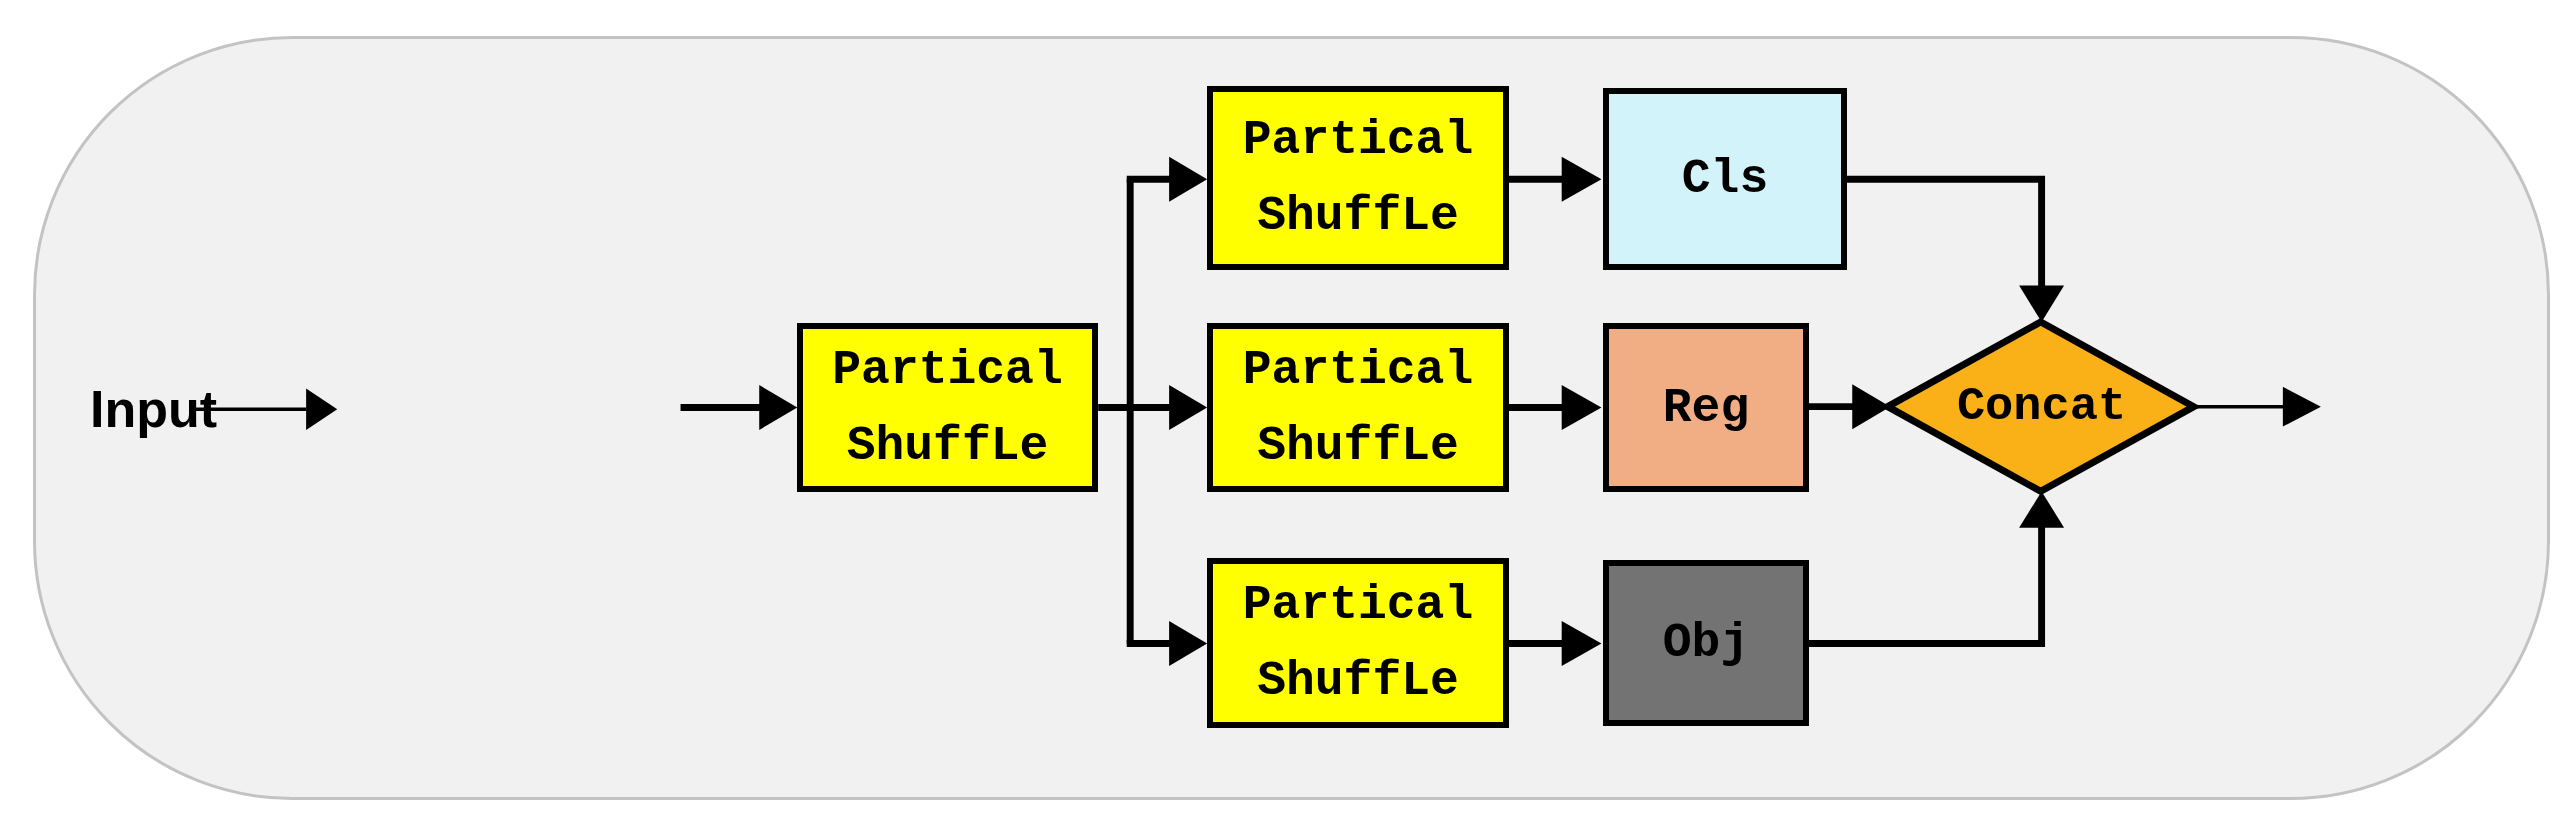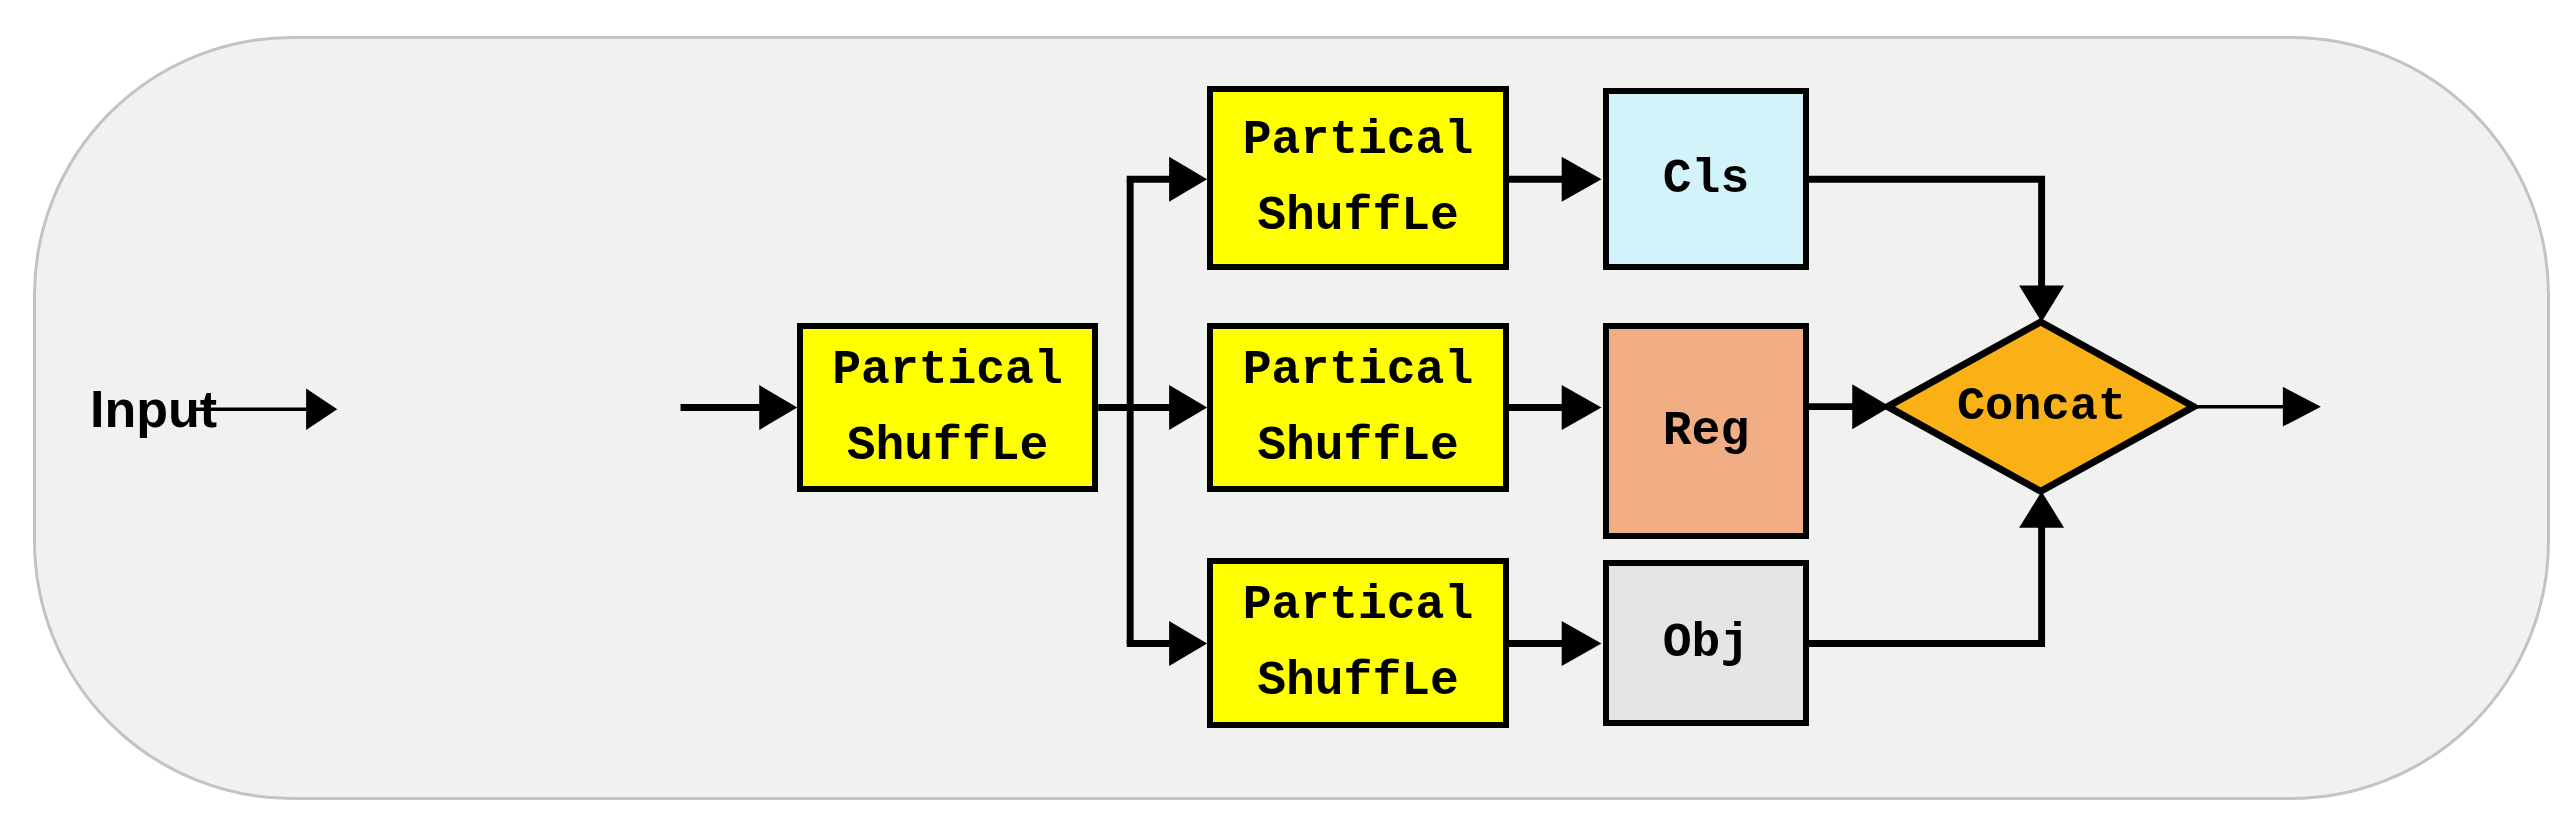--- a/index.html
+++ b/index.html
@@ -30,23 +30,23 @@
     font-size:48px;
     line-height:76px;
     color:#000;
     white-space:pre-line;
   }
   .node-channel    {left:337px; top:323px; width:343px; height:170px; background:#A2CB86;}
   .node-ps-main    {left:797px; top:323px; width:301px; height:169px; background:#FFFF00;}
   .node-ps-top     {left:1207px;top:86px; width:302px; height:184px; background:#FFFF00;}
   .node-ps-mid     {left:1207px;top:323px; width:302px; height:169px; background:#FFFF00;}
   .node-ps-bottom  {left:1207px;top:558px; width:302px; height:170px; background:#FFFF00;}
-  .node-cls        {left:1603px;top:88px; width:206px; height:182px; background:#D3F3FA;}
-  .node-reg        {left:1603px;top:323px; width:206px; height:216px; background:#F1AE84;}
-  .node-obj        {left:1603px;top:560px; width:206px; height:166px; background:#e5e5e5;}
+  .node-cls        {left:1603px;top:88px; width:244px; height:182px; background:#D3F3FA;}
+  .node-reg        {left:1603px;top:323px; width:206px; height:169px; background:#F1AE84;}
+  .node-obj        {left:1603px;top:560px; width:206px; height:166px; background:#737373;}
   .diamond-label{
     position:absolute;
     left:1931px;top:368px;width:221px;height:76px;
     display:flex;align-items:center;justify-content:center;
     font-family:"Liberation Mono","DejaVu Sans Mono",monospace;
     font-weight:700;font-size:47px;color:#000;text-align:center;
   }
   .io-label{
     position:absolute;
     font-family:"Liberation Sans","DejaVu Sans",sans-serif;

